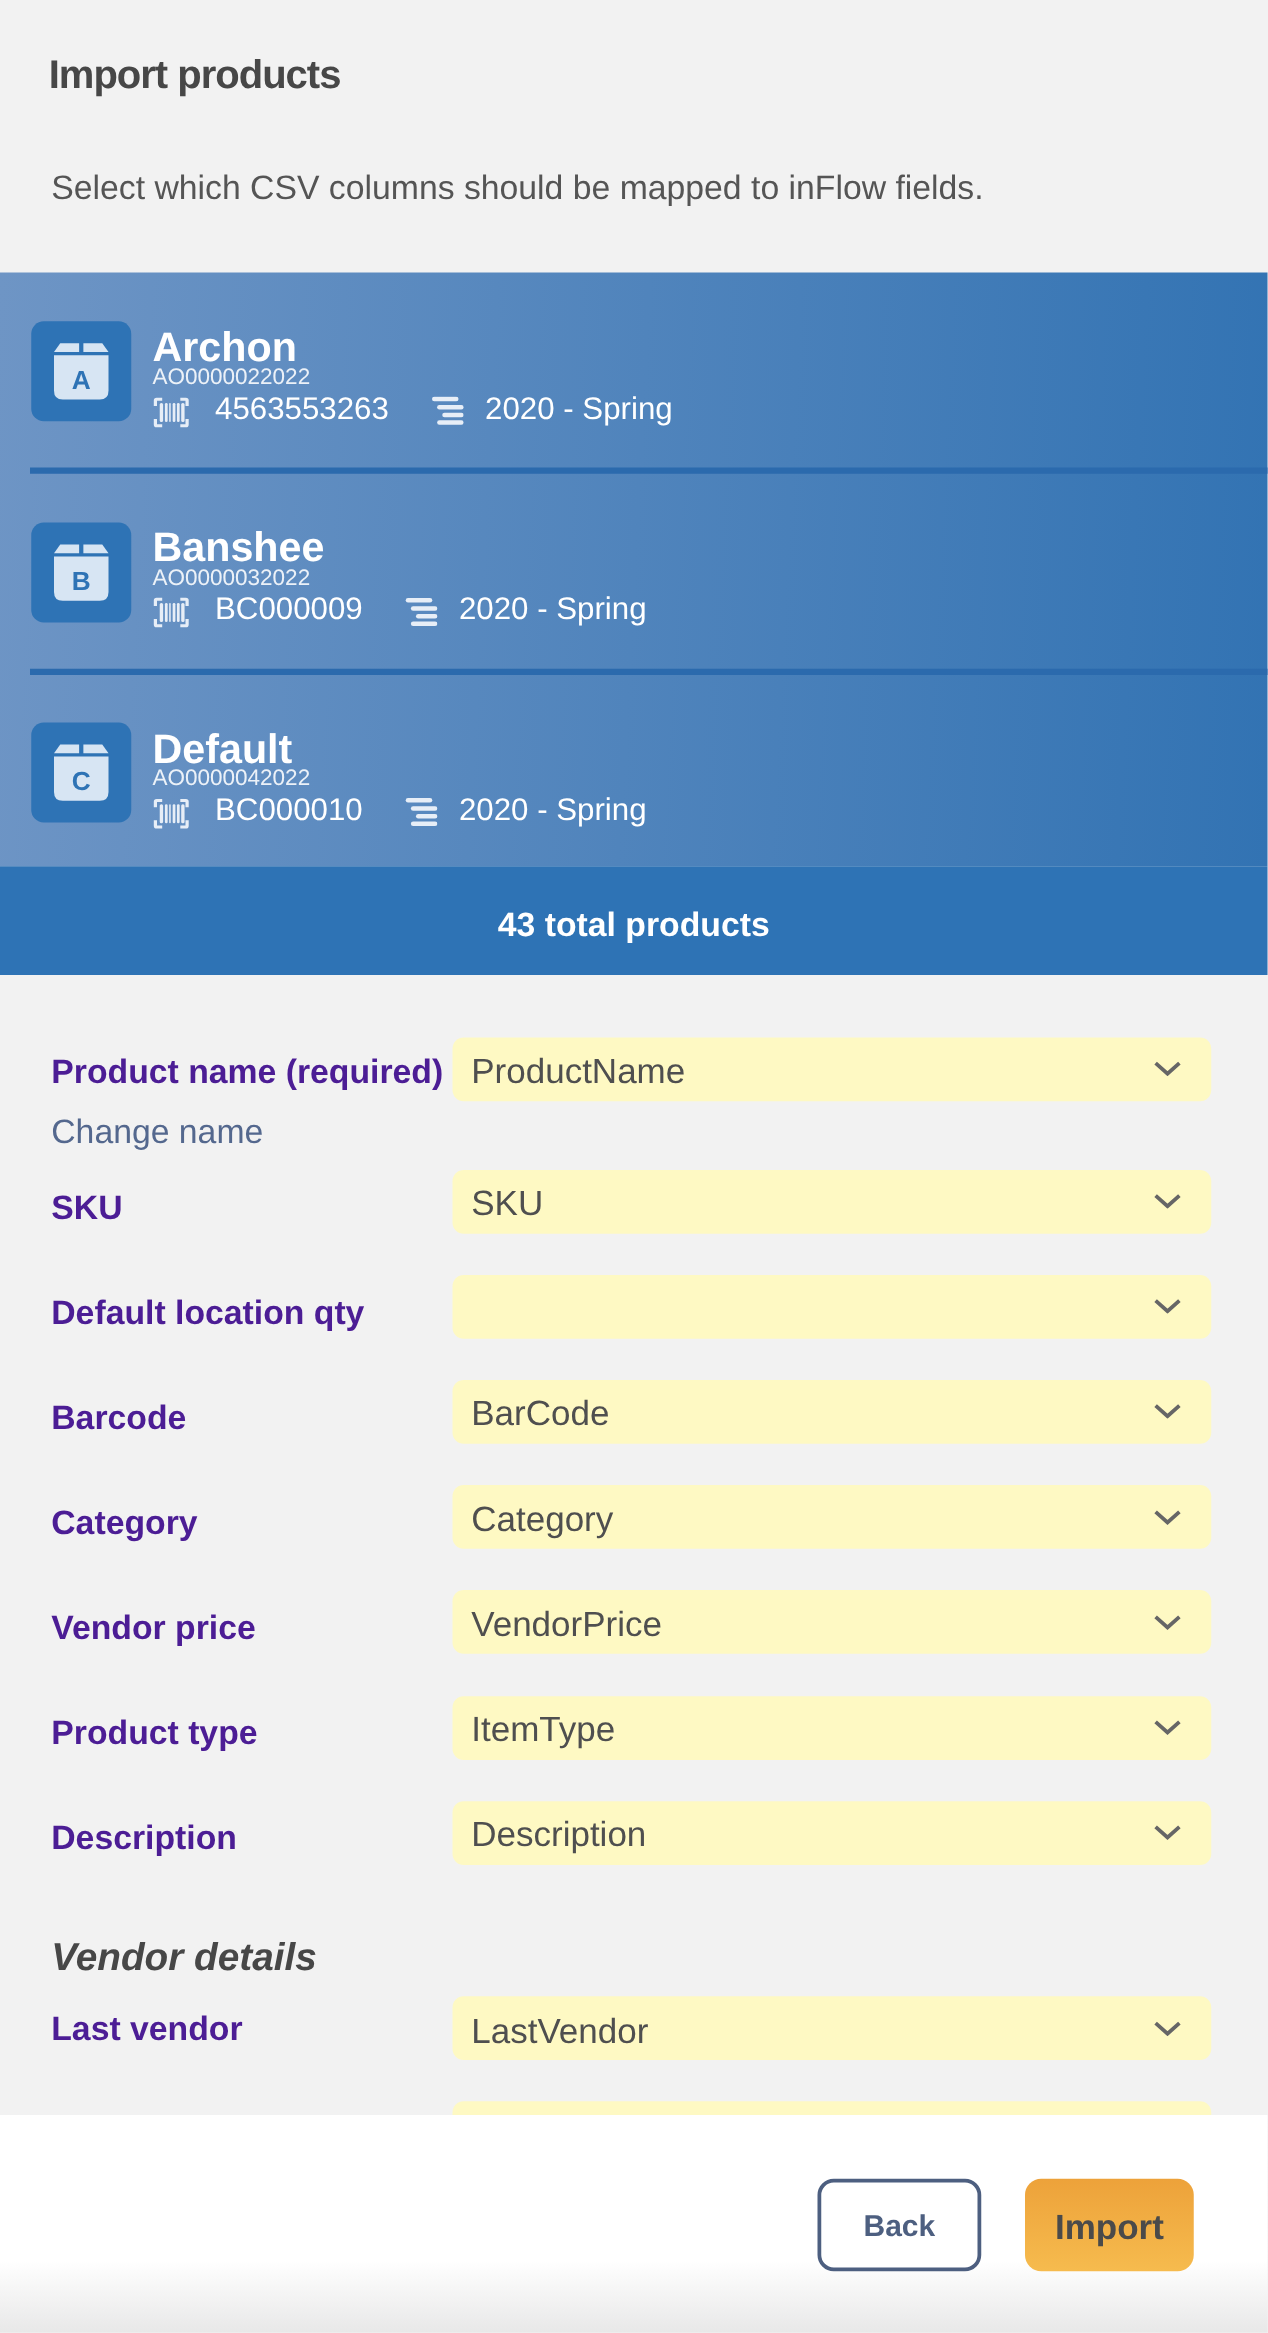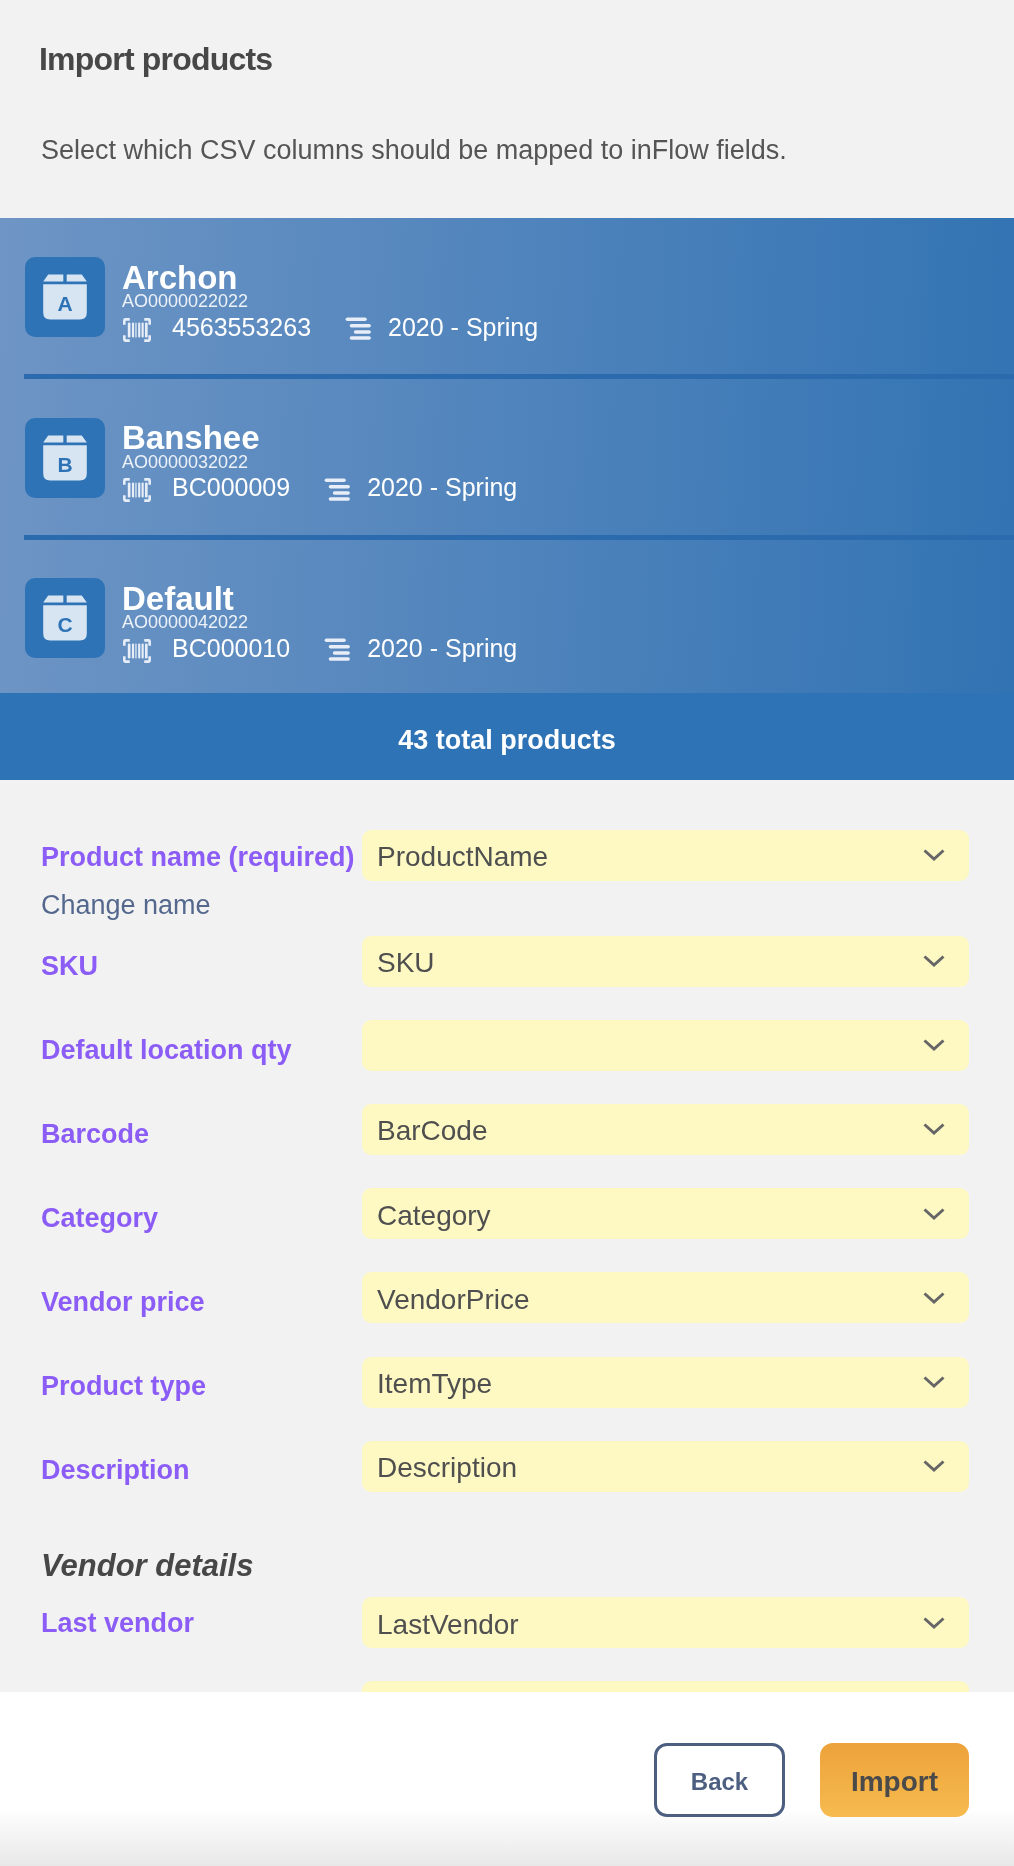--- a/index.html
+++ b/index.html
@@ -37,42 +37,42 @@
 .pline .season { margin-left:17px; }
 .pline svg.bc { display:block; align-self:flex-start; margin-top:3.5px; }
 .pline svg.li { display:block; margin-left:34px; align-self:flex-start; margin-top:4px; }
 .totalbar {
   position:absolute; left:0; top:693px; width:1014px; height:87px;
   background:#2e73b5; color:#fff; font-size:27px; font-weight:bold;
   display:flex; align-items:center; justify-content:center;
   padding-top:7px;
 }
 .form { position:absolute; left:0; top:780px; width:1014px; }
-.flabel { position:absolute; left:41px; font-size:27px; font-weight:bold; color:#8b5cf6; }
+.flabel { position:absolute; left:41px; font-size:27px; font-weight:bold; color:#4c1d95; }
 .fselect {
   position:absolute; left:362px; width:607px; height:51px;
   background:#fef9c3; border-radius:9px;
   font-size:28px; color:#4f4f4f;
   display:flex; align-items:center; padding-left:15px; padding-top:4px;
 }
 .chev { position:absolute; right:24px; top:50%; margin-top:-6px; }
 .link { position:absolute; left:41px; font-size:27px; color:#54688e; }
 .sechead { position:absolute; left:41px; font-size:31px; font-weight:bold; color:#474747; }
 .footer {
   position:absolute; left:0; top:1692px; width:1014px; height:174px;
   background:linear-gradient(to bottom, #ffffff 0%, #ffffff 67%, #e8e8e8 100%);
 }
 .btn-back {
   position:absolute; left:654px; top:51px; width:131px; height:74px;
   background:#ffffff; border:3px solid #4d5f80; border-radius:13px;
   color:#4d5f80; font-size:24px; font-weight:bold;
   display:flex; align-items:center; justify-content:center; padding-top:4px;
 }
 .btn-import {
-  position:absolute; left:820px; top:51px; width:149px; height:74px;
+  position:absolute; left:820px; top:51px; width:135px; height:74px;
   background:linear-gradient(to bottom, #eda23a 0%, #f6bb4e 100%);
   border-radius:13px; color:#4a4a4a; font-size:28px; font-weight:bold;
   display:flex; align-items:center; justify-content:center; padding-top:4px;
 }
 </style>
 </head>
 <body>
 <div class="h1">Import products</div>
 <div class="subtitle">Select which CSV columns should be mapped to inFlow fields.</div>
 

